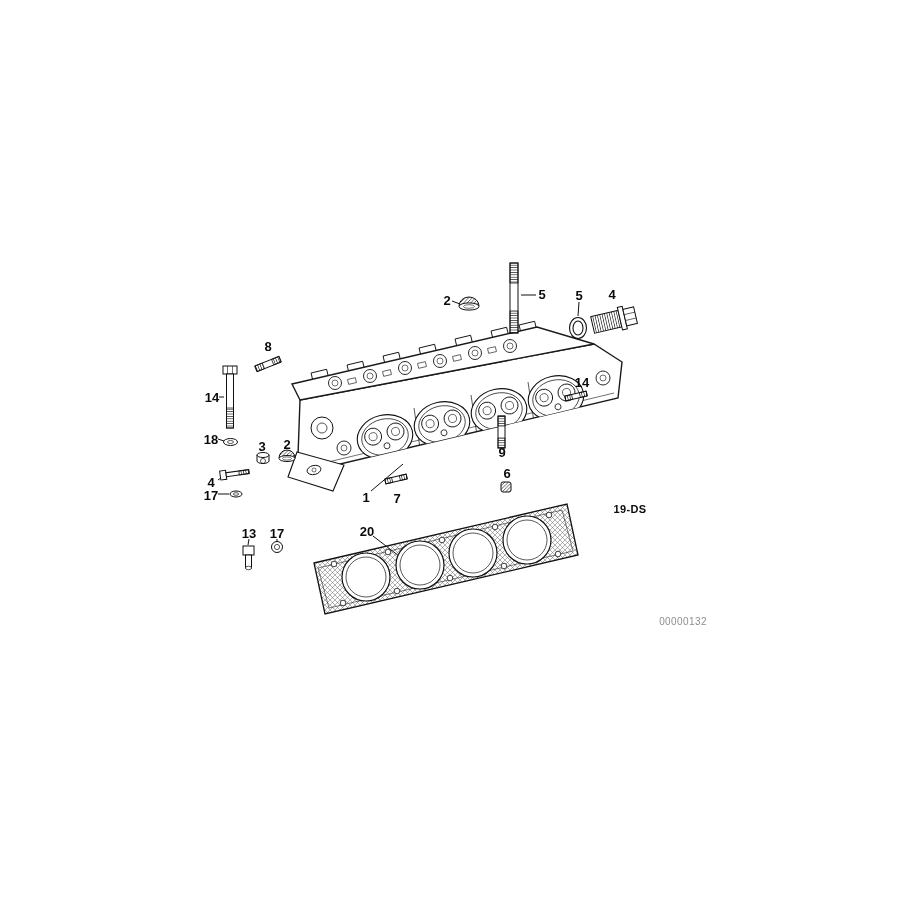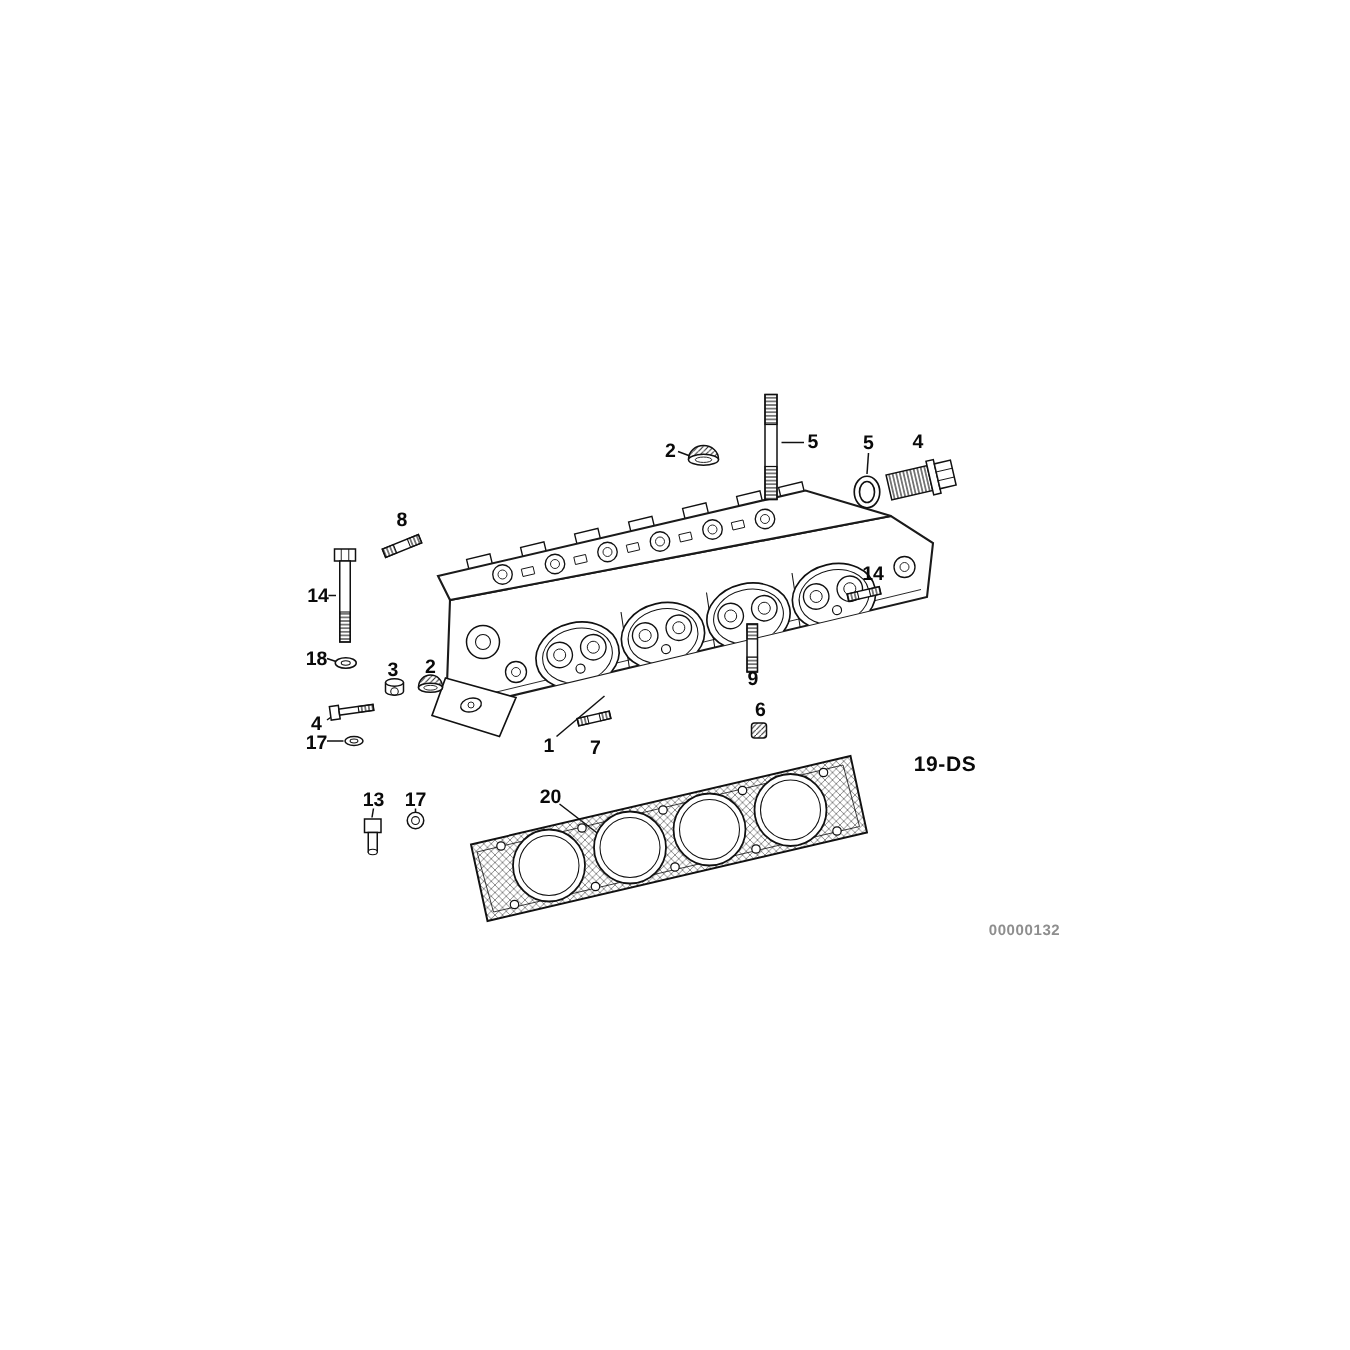--- a/index.html
+++ b/index.html
@@ -1,20 +1,20 @@
 <!DOCTYPE html>
 <html><head>
 <meta charset="utf-8">
 <style>
   html,body{margin:0;padding:0;background:#fff;}
   .canvas{position:relative;width:900px;height:900px;background:#fff;overflow:hidden;font-family:"Liberation Sans",sans-serif;}
   .canvas svg{position:absolute;left:0;top:0;}
   .lbl{position:absolute;transform:translate(-50%,-50%);font-weight:bold;font-size:13px;color:#0a0a0a;line-height:1;white-space:nowrap;}
-  .assembly{font-size:14px;letter-spacing:0.4px;}
-  .docnum{position:absolute;transform:translate(-50%,-50%);font-weight:bold;font-size:10px;color:#8e8e8e;letter-spacing:0.4px;}
+  .assembly{font-size:11px;letter-spacing:0.4px;}
+  .docnum{position:absolute;transform:translate(-50%,-50%);font-weight:normal;font-size:10px;color:#8e8e8e;letter-spacing:0.4px;}
 </style>
 </head>
 <body>
 
 <div class="canvas">
 
 <svg width="900" height="900" viewBox="0 0 900 900">
   <defs>
     <pattern id="xh" width="5" height="5" patternUnits="userSpaceOnUse">
       <path d="M0,5 L5,0 M0,0 L5,5" stroke="#555" stroke-width="0.45"></path>

